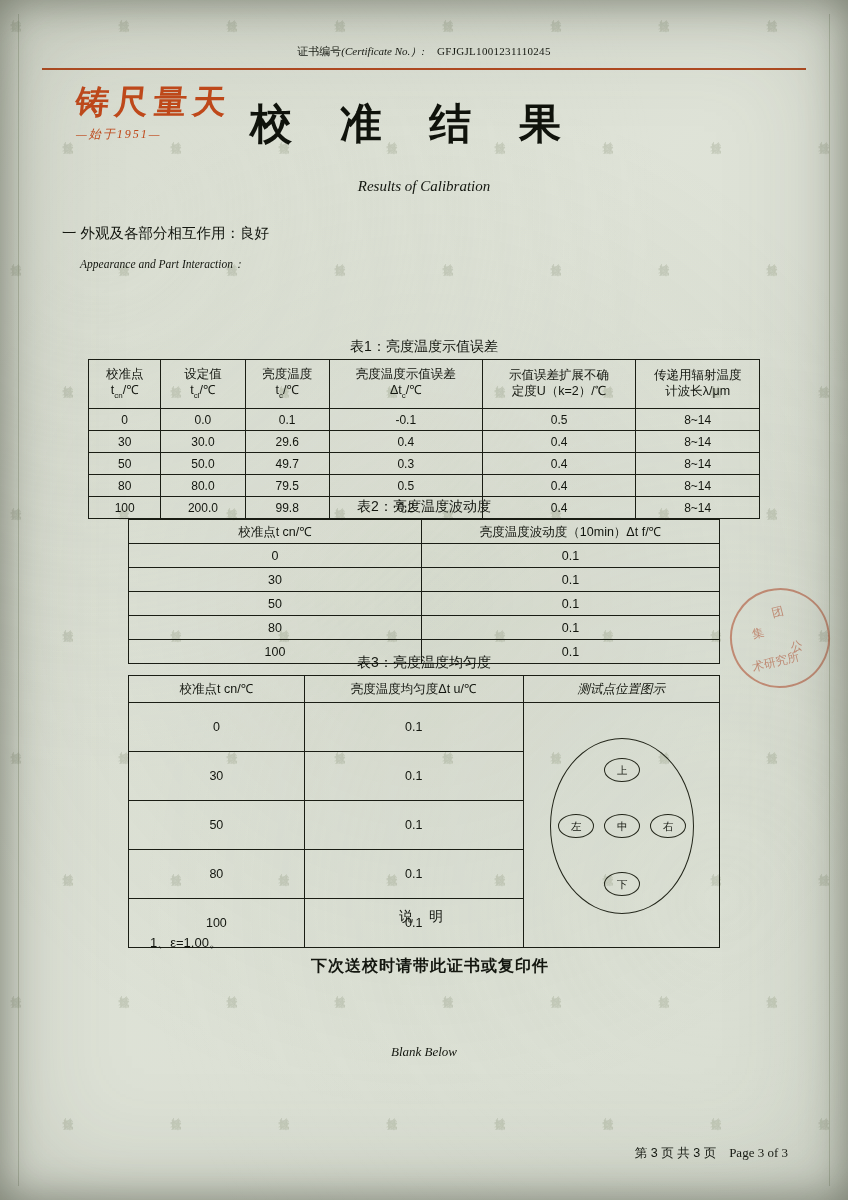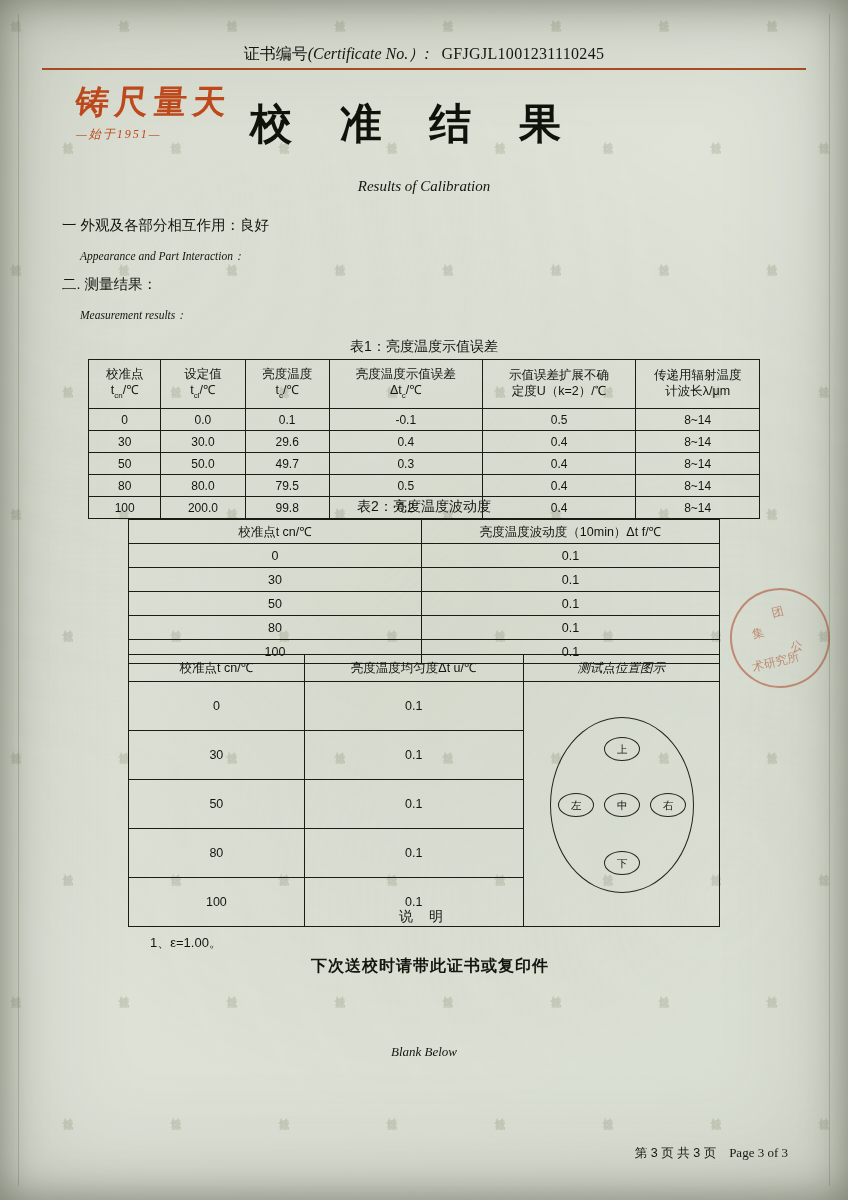--- a/index.html
+++ b/index.html
@@ -80,21 +80,21 @@
     bottom: 14px;
     border-left: 1px solid rgba(140,150,125,0.45);
   }
 
   .cert-no {
     position: absolute;
     top: 44px;
     left: 0;
     right: 0;
     text-align: center;
-    font-size: 16px;
+    font-size: 11px;
     font-family: "Liberation Serif", serif;
   }
   .cert-no .label-cn { font-family: "Liberation Sans", sans-serif; }
   .cert-no .label-en { font-style: italic; }
   .cert-no .value {
     font-family: "Liberation Serif", serif;
     letter-spacing: 0.3px;
     margin-left: 12px;
   }
 
@@ -415,29 +415,25 @@
   <div class="top-rule"></div>
 
   <div class="logo">
     <div class="logo-cn">铸尺量天</div>
     <div class="logo-sub">—始于1951—</div>
   </div>
 
   <div class="title-cn">校 准 结 果</div>
   <div class="title-en">Results of Calibration</div>
 
-  <div class="sec" style="left:62px; top:216px;">
+  <div class="sec" style="left:62px; top:224px;">
     <div class="sec-cn">一 外观及各部分相互作用：良好</div>
     <div class="sec-en">Appearance and Part Interaction：</div>
   </div>
 
-  <div class="sec" style="left:62px; top:275px;">
-    <div class="sec-cn">二. 测量结果：</div>
-    <div class="sec-en">Measurement results：</div>
-  </div>
 
   <div class="t1">
     <div class="tbl-caption">表1：亮度温度示值误差</div>
     <table>
       <thead>
         <tr>
           <th class="c0">
             <span>校准点</span><br>
             <span>t</span><sub>cn</sub><span>/℃</span>
           </th>
@@ -536,20 +532,21 @@
         </tr>
         <tr>
           <td>100</td>
           <td>0.1</td>
         </tr>
       </tbody>
     </table>
   </div>
 
   <div class="t3">
+    <div class="tbl-caption">表3：亮度温度均匀度</div>
     <table>
       <thead>
         <tr>
           <td class="c0 hd">校准点t cn/℃</td>
           <td class="c1 hd">亮度温度均匀度Δt u/℃</td>
           <td class="c2 hd">测试点位置图示</td>
         </tr>
       </thead>
       <tbody>
         <tr>

